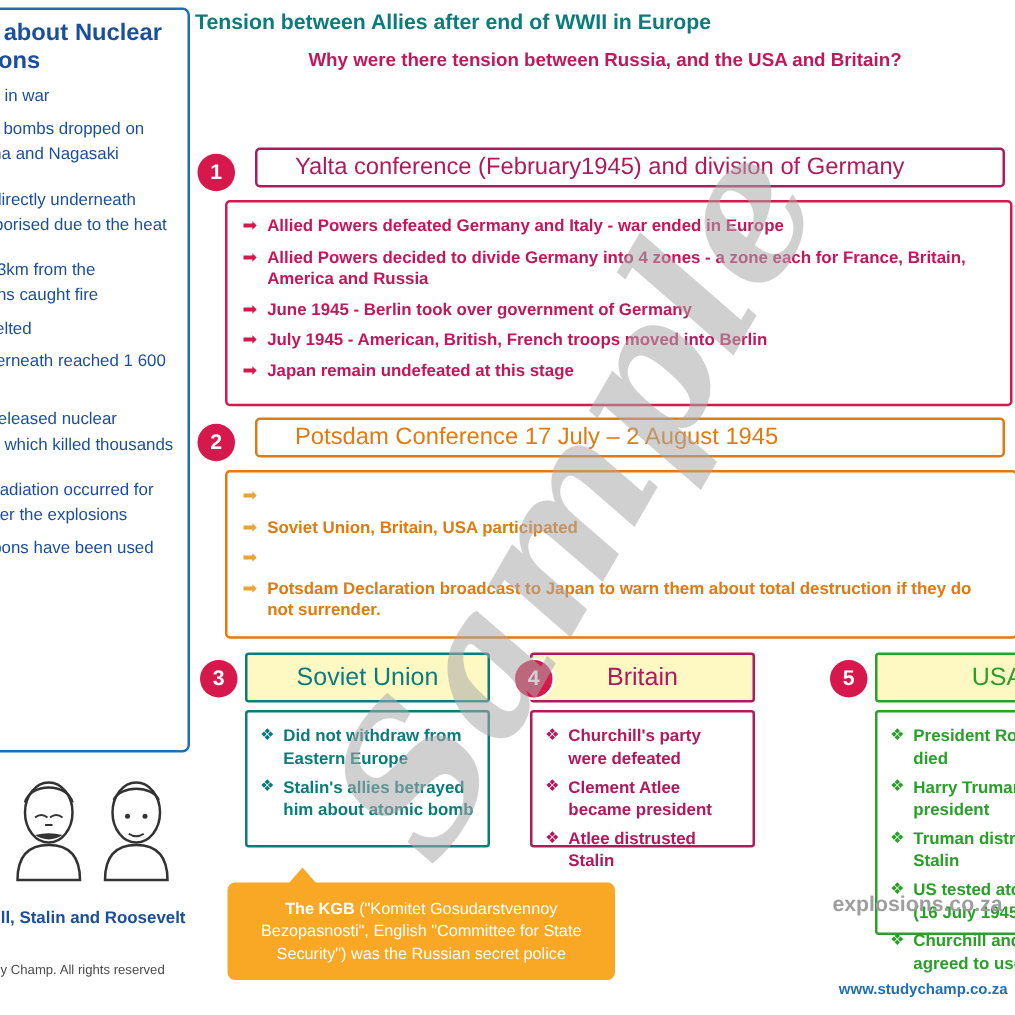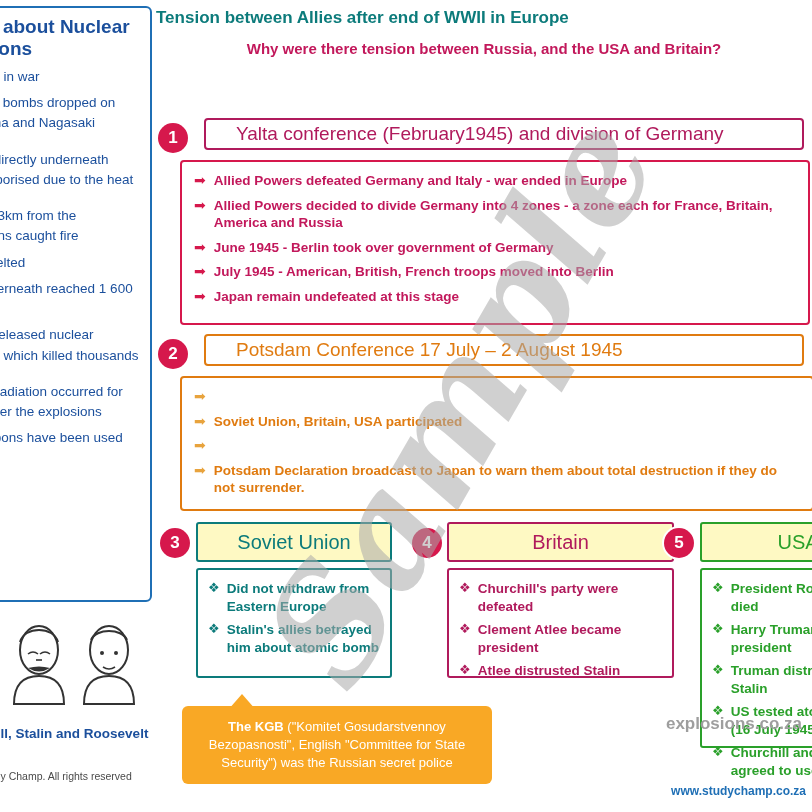--- a/index.html
+++ b/index.html
@@ -272,21 +272,21 @@
         <span class="c-text">Did not withdraw from Eastern Europe</span>
       </div>
       <div class="c-row">
         <span class="c-mark">❖</span>
         <span class="c-text">Stalin's allies betrayed him about atomic bomb</span>
       </div>
     </div>
   </div>
 
   <div class="badge" style="left:412px;top:528px;">4</div>
-  <div class="col col4" style="left:447px;width:227px;">
+  <div class="col col4" style="left:424px;width:180px;">
     <div class="col-head">Britain</div>
     <div class="col-body">
       <div class="c-row">
         <span class="c-mark">❖</span>
         <span class="c-text">Churchill's party were defeated</span>
       </div>
       <div class="c-row">
         <span class="c-mark">❖</span>
         <span class="c-text">Clement Atlee became president</span>
       </div>

